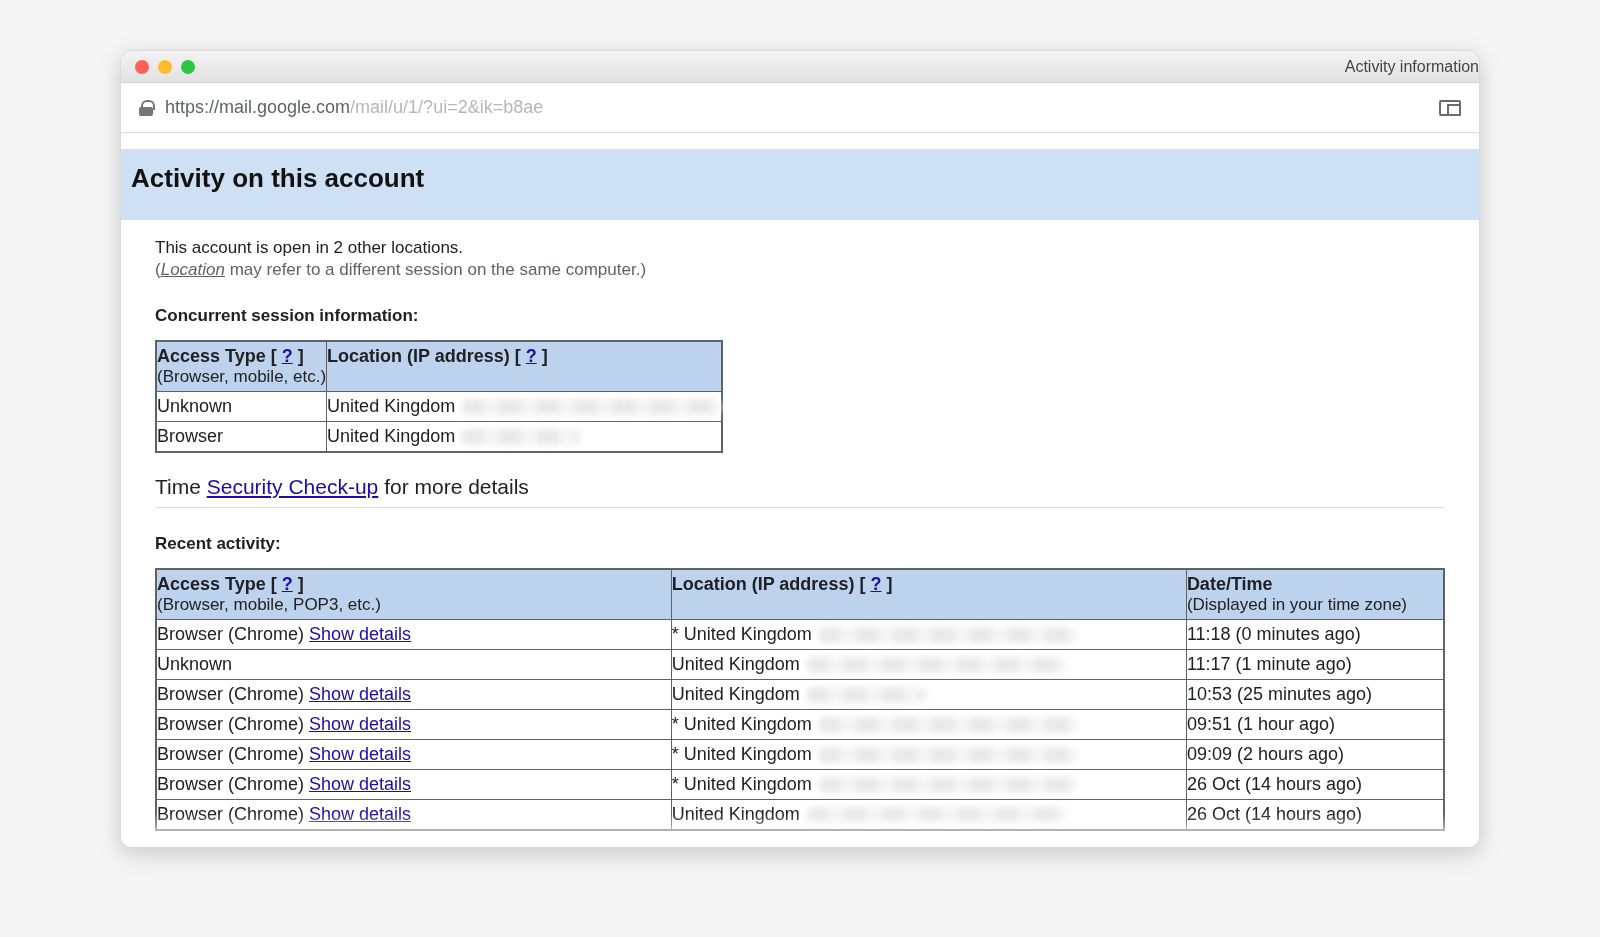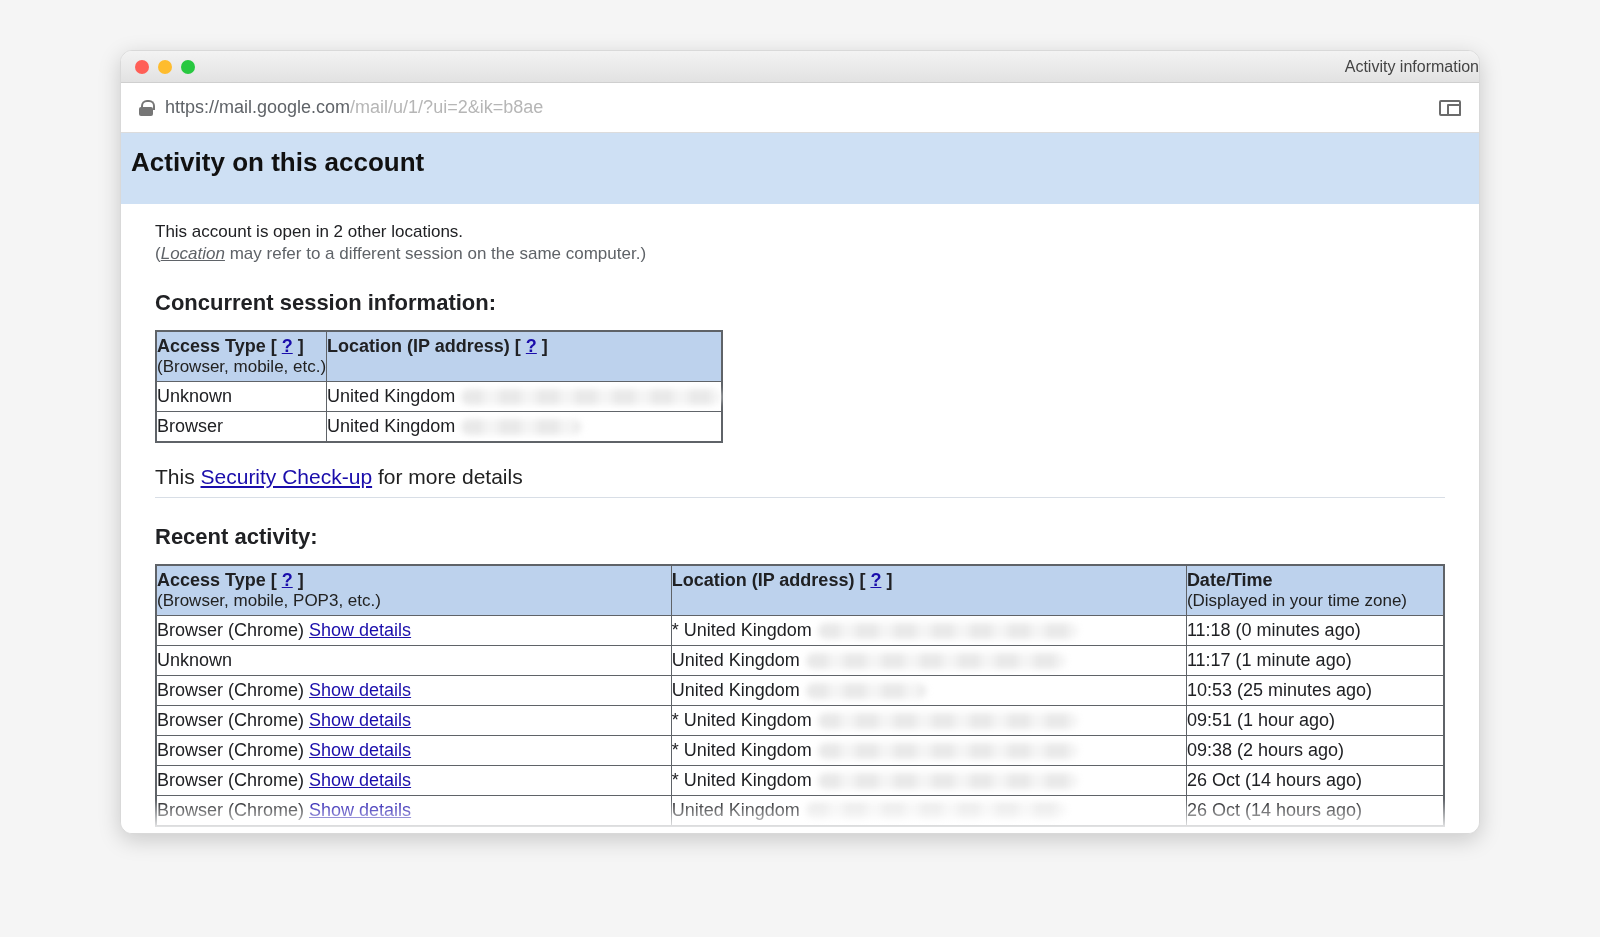--- a/index.html
+++ b/index.html
@@ -68,21 +68,21 @@
     .banner-sub{
       font-size:18px; color:#222; margin-left:38px;
     }
     a.link{ color:#1a0dab; text-decoration:underline; }
     .content{
       padding: 18px 34px 16px 34px;
     }
     .content p{ margin-bottom:2px; }
     .muted-italic{ color:#5f6368; font-style:italic;text-decoration:underline; }
     .muted{ color:#5f6368; }
-    .section-title{ font-weight:700; margin-top:26px; margin-bottom:14px; font-size:22px;}
+    .section-title{ font-weight:700; margin-top:26px; margin-bottom:14px; font-size:17px;}
     table.info-table{
       border-collapse: collapse;
       border: 2px solid #5f6368;
     }
     table.info-table th, table.info-table td{
       border:1px solid #5f6368;
       padding:4px 0;
       text-align:left;
       font-size:18px;
       vertical-align:top;
@@ -107,20 +107,21 @@
       width:260px; height:16px;
       background: repeating-linear-gradient(90deg,#e9e9e9 0 22px,#f4f4f4 22px 38px);
       border-radius:8px;
       filter: blur(3px);
       vertical-align:middle;
       margin-left:6px;
     }
     .blurred.short{ width:120px; }
     .fade-bottom{
       position:relative;
+      margin-top:16px;
     }
     .fade-bottom::after{
       content:"";
       position:absolute; left:0; right:0; bottom:0; height:34px;
       background:linear-gradient(rgba(255,255,255,0),#fff);
       pointer-events:none;
     }
     .clip{
       max-height: 700px;
       overflow:hidden;
@@ -181,21 +182,21 @@
               <td><span>United Kingdom</span><span class="blurred"></span></td>
             </tr>
             <tr>
               <td>Browser</td>
               <td><span>United Kingdom</span><span class="blurred short"></span></td>
             </tr>
           </tbody>
       </table>
 
       <div class="visit-line">
-        <span>This </span><a href="#" class="link">Security Check-up</a><span> for more details</span>
+        <span>Time </span><a href="#" class="link">Security Check-up</a><span> for more details</span>
       </div>
       <hr class="soft">
 
       <div class="section-title">Recent activity:</div>
 
       <table class="info-table wide">
         <thead>
           <tr>
             <th>
               <span>Access Type</span>
@@ -229,21 +230,21 @@
               <td>10:53 (25 minutes ago)</td>
             </tr>
             <tr>
               <td><span>Browser (Chrome) </span><a href="#" class="link">Show details</a></td>
               <td><span>* United Kingdom</span><span class="blurred"></span></td>
               <td>09:51 (1 hour ago)</td>
             </tr>
             <tr>
               <td><span>Browser (Chrome) </span><a href="#" class="link">Show details</a></td>
               <td><span>* United Kingdom</span><span class="blurred"></span></td>
-              <td>09:38 (2 hours ago)</td>
+              <td>09:09 (2 hours ago)</td>
             </tr>
             <tr>
               <td><span>Browser (Chrome) </span><a href="#" class="link">Show details</a></td>
               <td><span>* United Kingdom</span><span class="blurred"></span></td>
               <td>26 Oct (14 hours ago)</td>
             </tr>
             <tr>
               <td><span>Browser (Chrome) </span><a href="#" class="link">Show details</a></td>
               <td><span>United Kingdom</span><span class="blurred"></span></td>
               <td>26 Oct (14 hours ago)</td>

